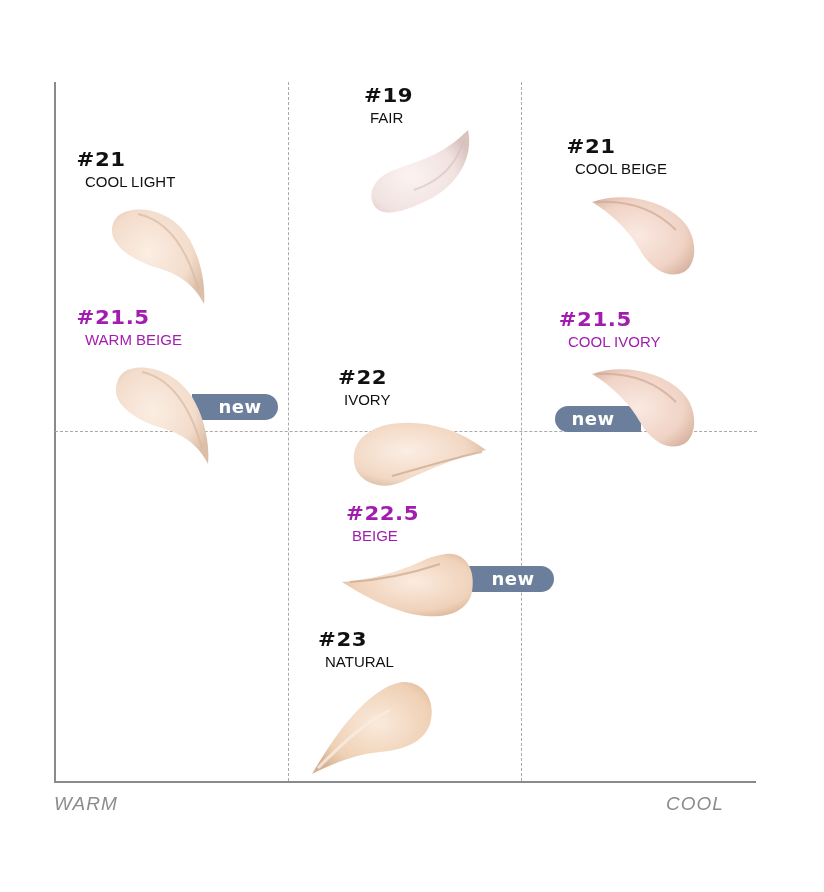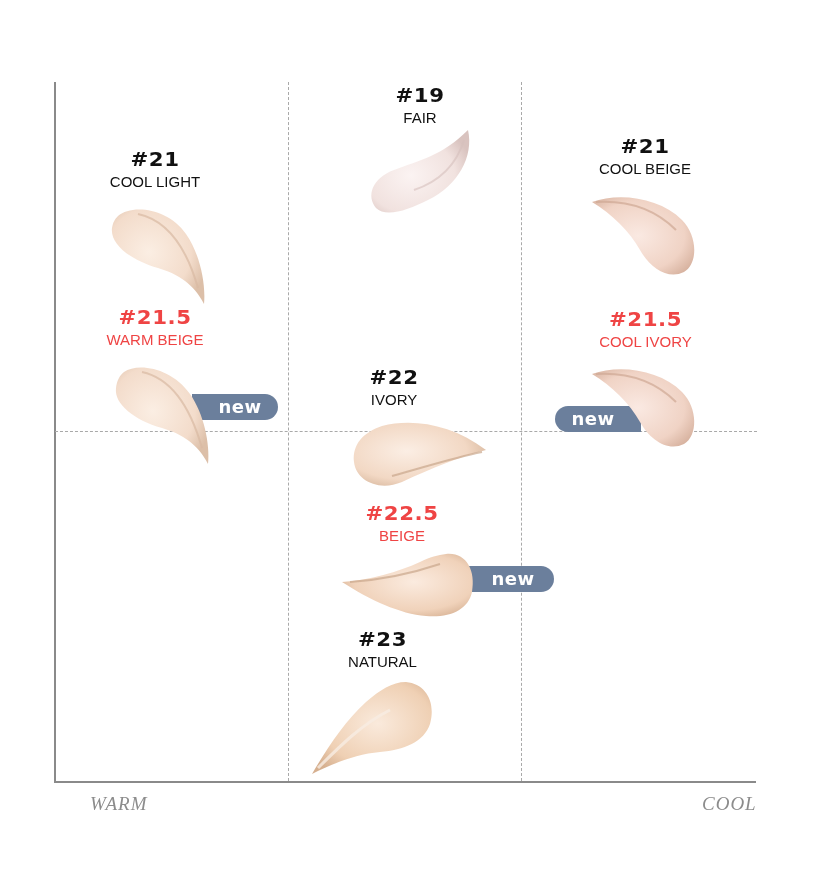--- a/index.html
+++ b/index.html
@@ -2,27 +2,27 @@
 <html><head>
 <meta charset="utf-8">
 <style>
   html, body { margin:0; padding:0; background:#ffffff; }
   body { width:824px; height:892px; position:relative; overflow:hidden; font-family:"Liberation Sans", sans-serif; }
   .abs { position:absolute; }
   .axis-v { left:54px; top:82px; width:1.5px; height:700px; background:#8a8a8a; }
   .axis-h { left:54px; top:781px; width:702px; height:1.5px; background:#8a8a8a; }
   .dash-v { width:0; border-left:1.3px dashed #a9a9a9; top:82px; height:699px; }
   .dash-h { left:55px; top:431px; width:702px; height:0; border-top:1.3px dashed #a9a9a9; }
-  .shade { text-align:center; line-height:1; }
+  .shade { text-align:left; line-height:1; }
   .code { font-family:"DejaVu Sans", sans-serif; font-weight:bold; font-size:19px; letter-spacing:0.5px; transform:scaleX(1.12); display:block; }
   .name { font-family:"Liberation Sans", sans-serif; font-size:15px; margin-top:5px; display:block; white-space:nowrap; }
   .dark { color:#111111; }
-  .slate { color:#ef4444; }
+  .slate { color:#a21caf; }
   .badge { background:#6b7f9c; color:#ffffff; font-family:"DejaVu Sans", sans-serif; font-weight:bold; font-size:18px; height:26px; line-height:26px; text-align:center; border-radius:13px; letter-spacing:0.5px; }
-  .axis-label { font-family:Liberation Serif, serif; font-style:italic; font-size:19px; color:#8c8c8c; letter-spacing:1px;margin-left:36px; }
+  .axis-label { font-family:Liberation Sans, sans-serif; font-style:italic; font-size:19px; color:#8c8c8c; letter-spacing:1px; }
   svg.swatch { position:absolute; overflow:visible; }
 </style>
 </head>
 <body>
 
 <svg width="0" height="0" style="position:absolute">
   <defs>
     <radialGradient id="g-fair" cx="40%" cy="55%" r="65%">
       <stop offset="0%" stop-color="#fbf3f2"></stop>
         <stop offset="70%" stop-color="#f1e2df"></stop>

